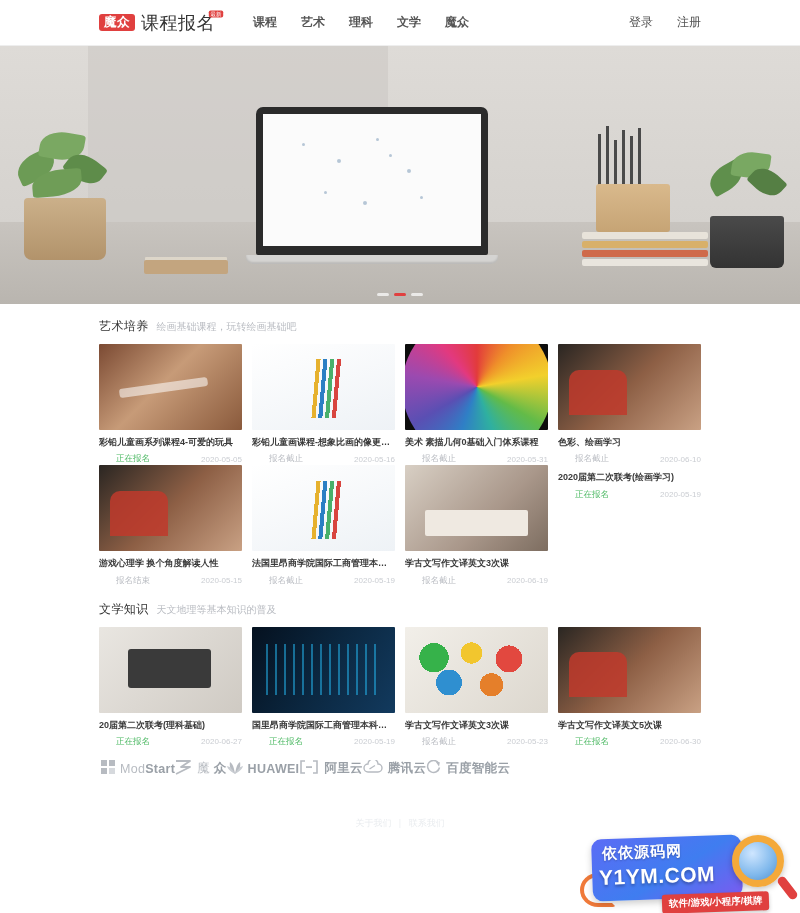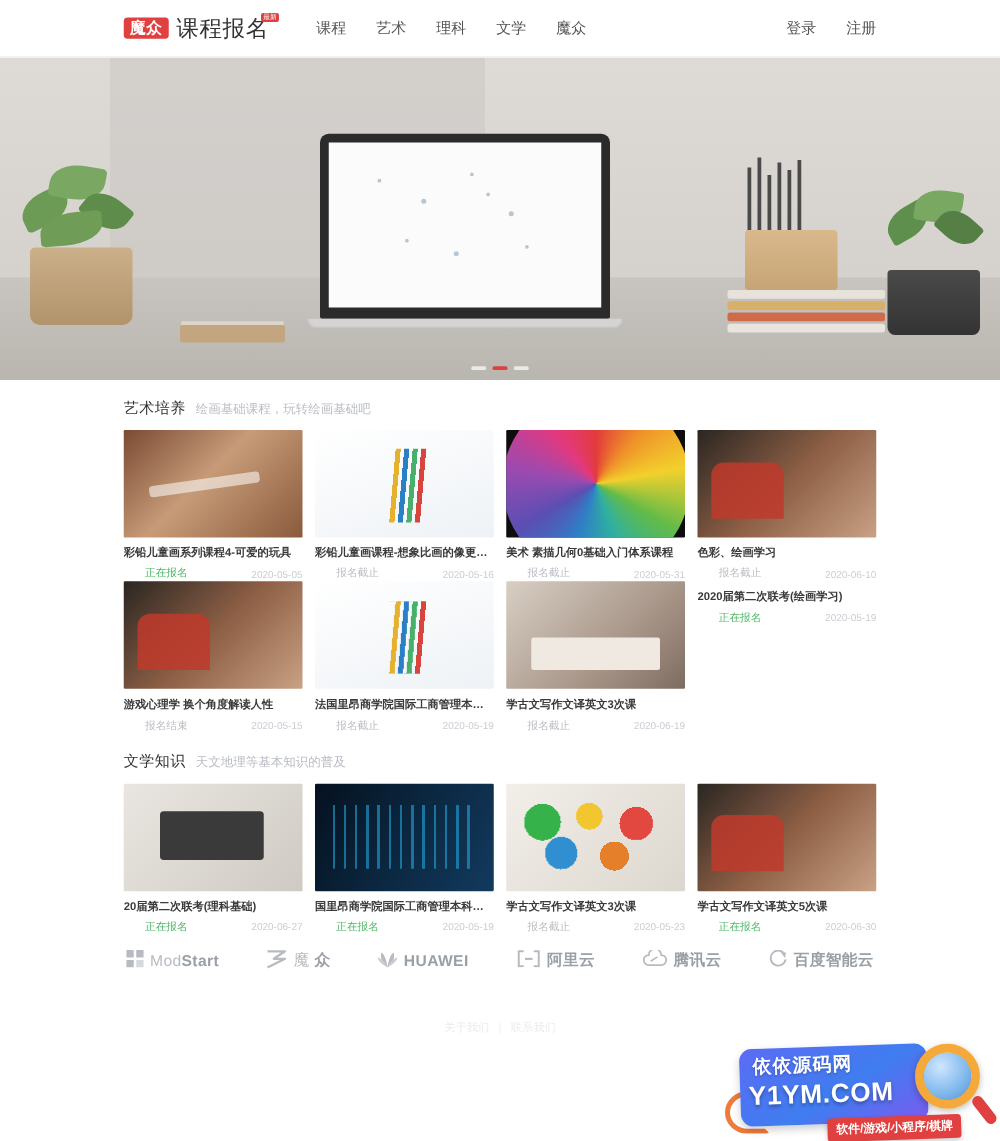--- a/index.html
+++ b/index.html
@@ -27,21 +27,21 @@
   }
   .brand-title {
     font-size:18px; color:#333; margin-left:6px; font-weight:500; letter-spacing: .5px;
   }
   .brand-badge {
     position:absolute; top:-1px; right:-9px;
     background:#e0403f; color:#fff; font-size:6px; line-height:1;
     padding:1px 2px; border-radius:2px; transform: scale(.9);
   }
   .nav { display:flex; margin-left: 38px; gap: 24px; }
-  .nav a { font-size:12px; color:#555; text-decoration:none; }
+  .nav a { font-size:12px; color:#555; text-decoration:none;font-weight:bold; }
   .nav-right { margin-left:auto; margin-right: 99px; display:flex; gap: 24px; }
   .nav-right a { font-size:12px; color:#555; text-decoration:none; }
 
   
   .hero {
     position:relative; width:100%; height:258px; overflow:hidden;
     background: linear-gradient(180deg,#d9d6d2 0%, #cfcbc6 55%, #bdb9b4 100%);
   }
   .hero-wall {
     position:absolute; left:0; top:0; width:100%; height:178px;
@@ -151,21 +151,21 @@
       radial-gradient(circle at 76% 32%, #e2483f 0 13%, transparent 13%),
       radial-gradient(circle at 28% 72%, #2f8fd0 0 13%, transparent 13%),
       radial-gradient(circle at 62% 76%, #e57f2a 0 13%, transparent 13%);}
   .sec-text {
     position:absolute; left:0; top:0; width:100%; height:100%;
     display:flex; align-items:center; justify-content:center;
     color:#2f86c7; font-size:19px; font-family:"Liberation Serif", serif; font-style:italic;
   }
 
   
-  .partners { display:flex; justify-content:space-between; align-items:center;
+  .partners { display:flex; justify-content:flex-start; align-items:center;
     padding: 12px 2px 0 2px; }
   .partner { display:flex; align-items:center; gap:5px; color:#b7bbc1; font-size:12px; }
   .partner .pl-mark { display:inline-block; }
   .partner .pname { font-size:12.5px; letter-spacing:.3px; }
   .partner .pname b { color:#9aa0a7; }
 
   
   .footer { margin-top: 34px; text-align:center; }
   .footer a { color:#e9ecef; font-size:9px; text-decoration:none; margin:0 3px; }
   .footer .sep { color:#eef0f2; font-size:9px; }

